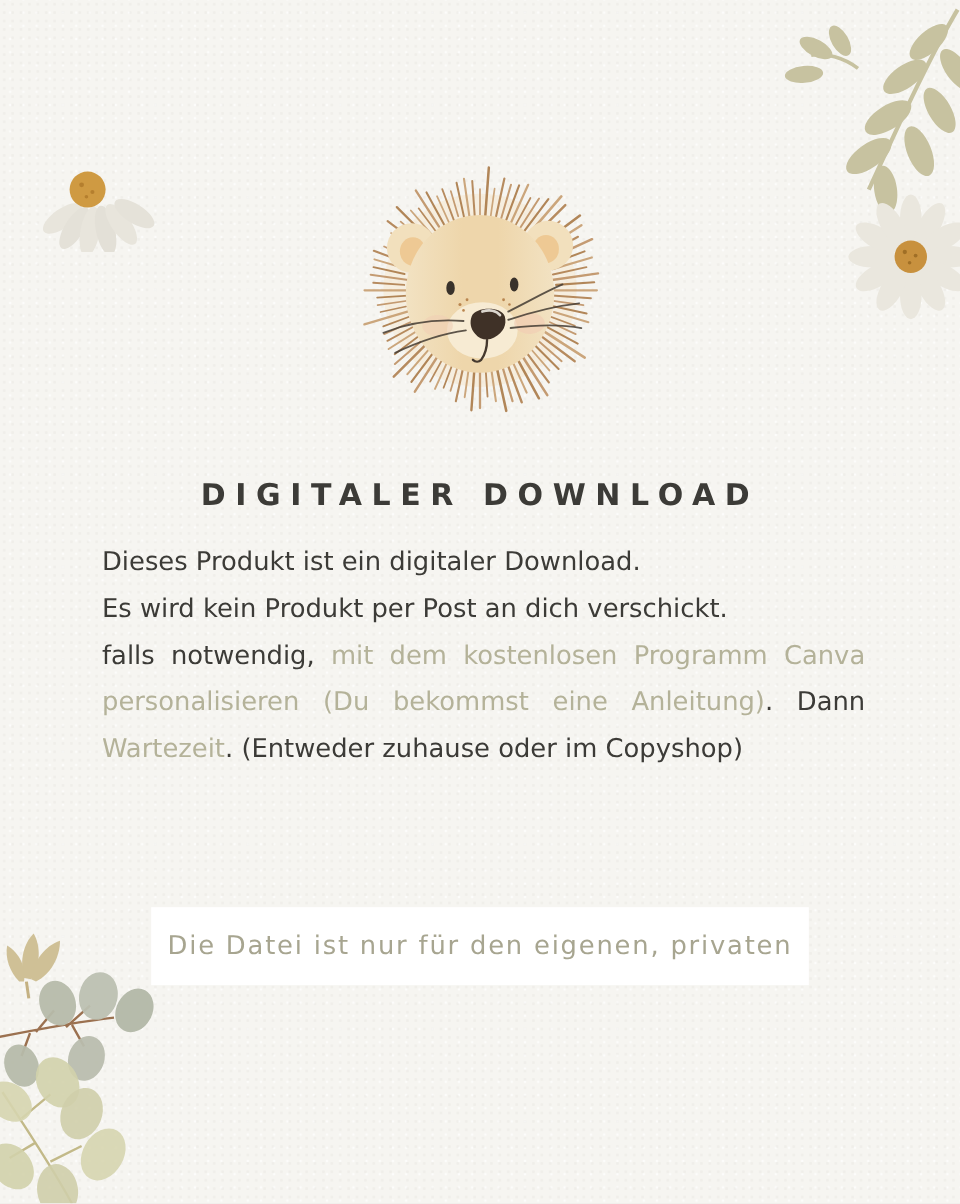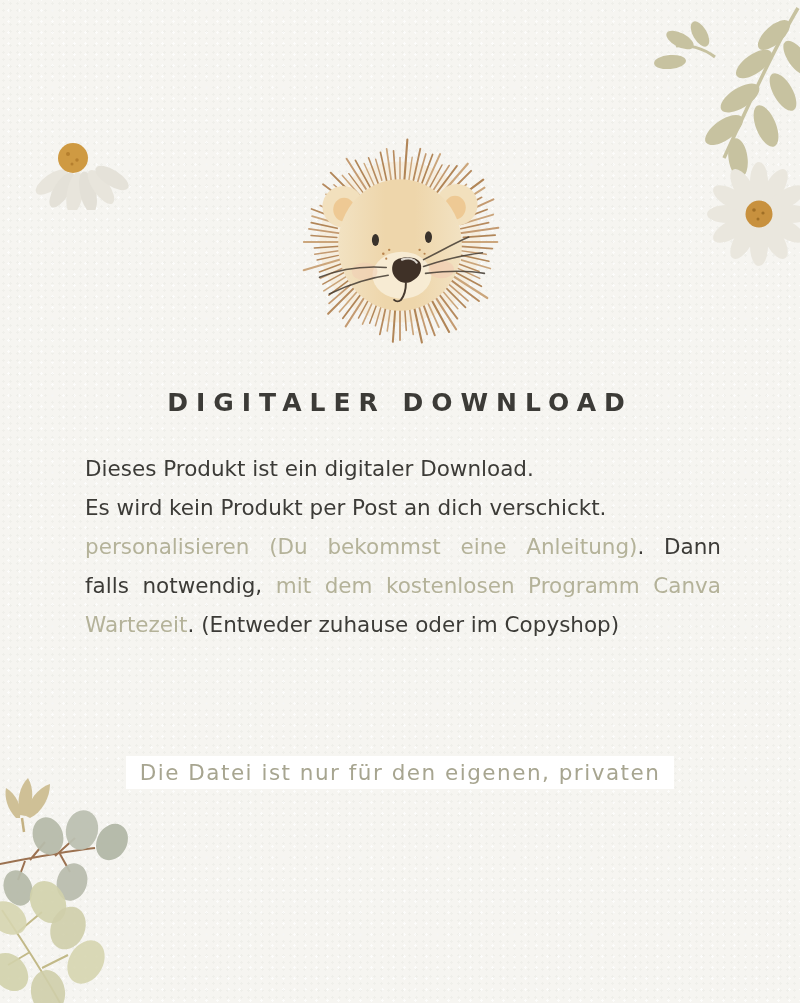--- a/index.html
+++ b/index.html
@@ -25,21 +25,21 @@
     background-position:0 0, 3px 5px;
     pointer-events:none;
   }
   .decor{position:absolute;}
   .decor svg{display:block;}
   .lion{
     position:absolute;left:292px;top:132px;width:216px;height:216px;
   }
   .title{
     position:absolute;top:384px;left:0;right:0;
-    margin:4px;
+    margin:14px;
     text-align:center;
     font-size:25px;
     font-weight:600;
     letter-spacing:8px;
     color:var(--dark,#3c3b37);
   }
   .para{
     position:absolute;left:85px;top:449px;width:636px;
     font-size:21.5px;
     line-height:39px;
@@ -59,21 +59,21 @@
     text-align:center;
     font-size:21.5px;
     font-weight:500;
     letter-spacing:1.5px;
     color:var(--notice-green,#a7a590);
   }
   .nrow{line-height:31px;}
   .nrow .nline{
     background:var(--notice-bg,#ffffff);
     display:inline-block;
-    padding:1px 14px;
+    padding:17px 14px;
     text-align:right;
   }
 </style>
 </head>
 <body>
 
 <div class="page">
 
   <div class="decor" style="left:30px;top:130px;">
     <svg width="100" height="80" viewBox="0 0 100 80">
@@ -297,22 +297,22 @@
         <path d="M136 144 C160 141 180 141 196 144"></path>
       </g>
     </svg>
   </div>
 
   <h1 class="title">DIGITALER DOWNLOAD</h1>
 
   <div class="para">
       <div class="pline"><span class="dark">Dieses Produkt ist ein digitaler Download.</span></div>
       <div class="pline"><span class="dark">Es wird kein Produkt per Post an dich verschickt.</span></div>
+      <div class="pline just"><span class="dark">falls notwendig, </span><span class="green">mit dem kostenlosen Programm Canva</span></div>
       <div class="pline just"><span class="green">personalisieren (Du bekommst eine Anleitung)</span><span class="dark">. Dann</span></div>
-      <div class="pline just"><span class="dark">falls notwendig, </span><span class="green">mit dem kostenlosen Programm Canva</span></div>
       <div class="pline"><span class="green">Wartezeit</span><span class="dark">. (Entweder zuhause oder im Copyshop)</span></div>
     </div>
 
   <div class="notice">
       <div class="nrow"><span class="nline">Die Datei ist nur für den eigenen, privaten</span></div>
     </div>
 
 </div>
 
 </body></html>

